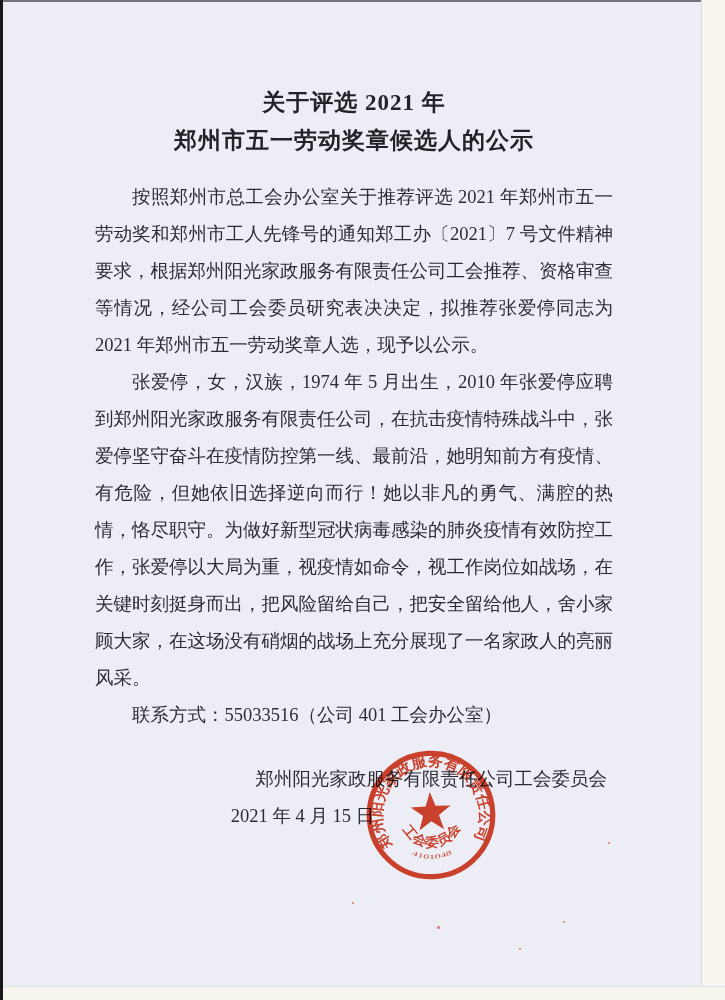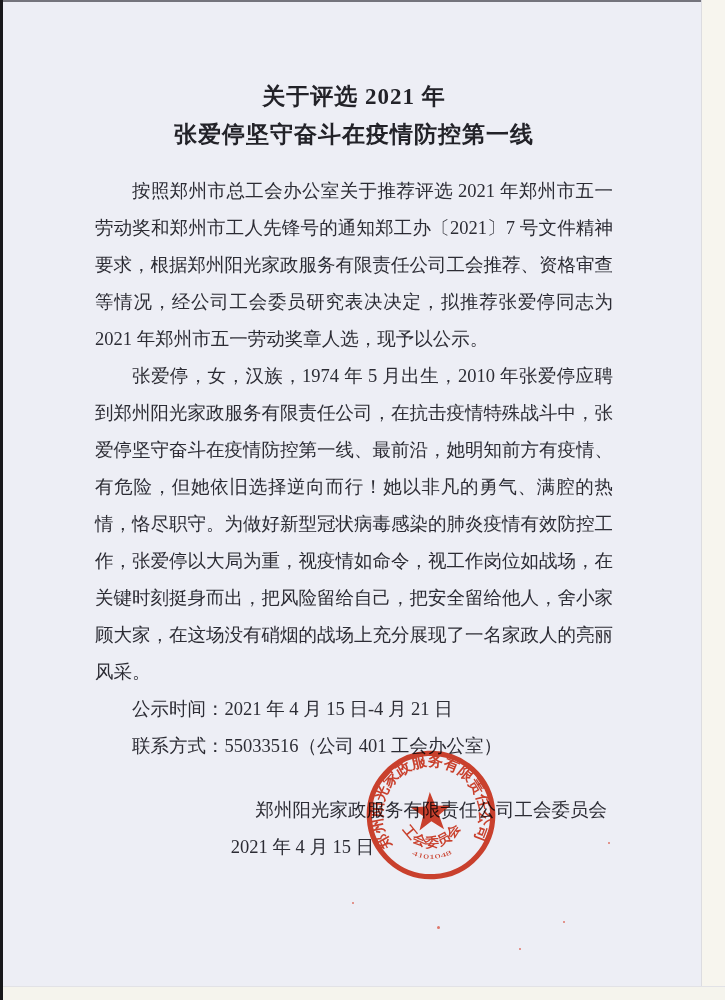--- a/index.html
+++ b/index.html
@@ -12,21 +12,21 @@
     overflow: hidden;
   }
   
   .edge-left   { position:absolute; left:0; top:0; width:3px; height:1000px; background:#17171a; }
   .edge-top    { position:absolute; left:0; top:0; width:725px; height:2px; background:#55555e; opacity:.8; }
   .edge-right  { position:absolute; right:0; top:0; width:23px; height:1000px; background:#f7f5ee; border-left:1px solid #dcdce0; }
   .edge-bottom { position:absolute; left:0; bottom:0; width:725px; height:13px; background:#f5f4ed; border-top:1px solid #e2e2e6; }
 
   .doc {
     position: absolute;
-    left: 95px; top: 78px;
+    left: 95px; top: 84px;
     width: 518px;
     color: #2c2c34;
     font-size: 18.5px;
     line-height: 37px;
     text-align: justify;
   }
   .title-line {
     font-size: 23px;
     font-weight: bold;
     text-align: center;
@@ -67,26 +67,25 @@
 
 <div class="page">
 
   <div class="edge-top"></div>
   <div class="edge-right"></div>
   <div class="edge-bottom"></div>
   <div class="edge-left"></div>
 
   <div class="doc">
     <div class="title-line">关于评选 2021 年</div>
-    <div class="title-line">张爱停坚守奋斗在疫情防控第一线</div>
+    <div class="title-line">郑州市五一劳动奖章候选人的公示</div>
 
     <div class="body-block">
       <p class="para">按照郑州市总工会办公室关于推荐评选 2021 年郑州市五一劳动奖和郑州市工人先锋号的通知郑工办〔2021〕7 号文件精神要求，根据郑州阳光家政服务有限责任公司工会推荐、资格审查等情况，经公司工会委员研究表决决定，拟推荐张爱停同志为 2021 年郑州市五一劳动奖章人选，现予以公示。</p>
       <p class="para">张爱停，女，汉族，1974 年 5 月出生，2010 年张爱停应聘到郑州阳光家政服务有限责任公司，在抗击疫情特殊战斗中，张爱停坚守奋斗在疫情防控第一线、最前沿，她明知前方有疫情、有危险，但她依旧选择逆向而行！她以非凡的勇气、满腔的热情，恪尽职守。为做好新型冠状病毒感染的肺炎疫情有效防控工作，张爱停以大局为重，视疫情如命令，视工作岗位如战场，在关键时刻挺身而出，把风险留给自己，把安全留给他人，舍小家顾大家，在这场没有硝烟的战场上充分展现了一名家政人的亮丽风采。</p>
-      <p class="line">公示时间：2021 年 4 月 15 日-4 月 21 日</p>
       <p class="line">联系方式：55033516（公司 401 工会办公室）</p>
 
       <div class="signature">郑州阳光家政服务有限责任公司工会委员会</div>
       <div class="sig-date">2021 年 4 月 15 日</div>
     </div>
   </div>
 
   <div class="seal">
     <svg viewBox="0 0 130 130" xmlns="http://www.w3.org/2000/svg">
       <defs>

